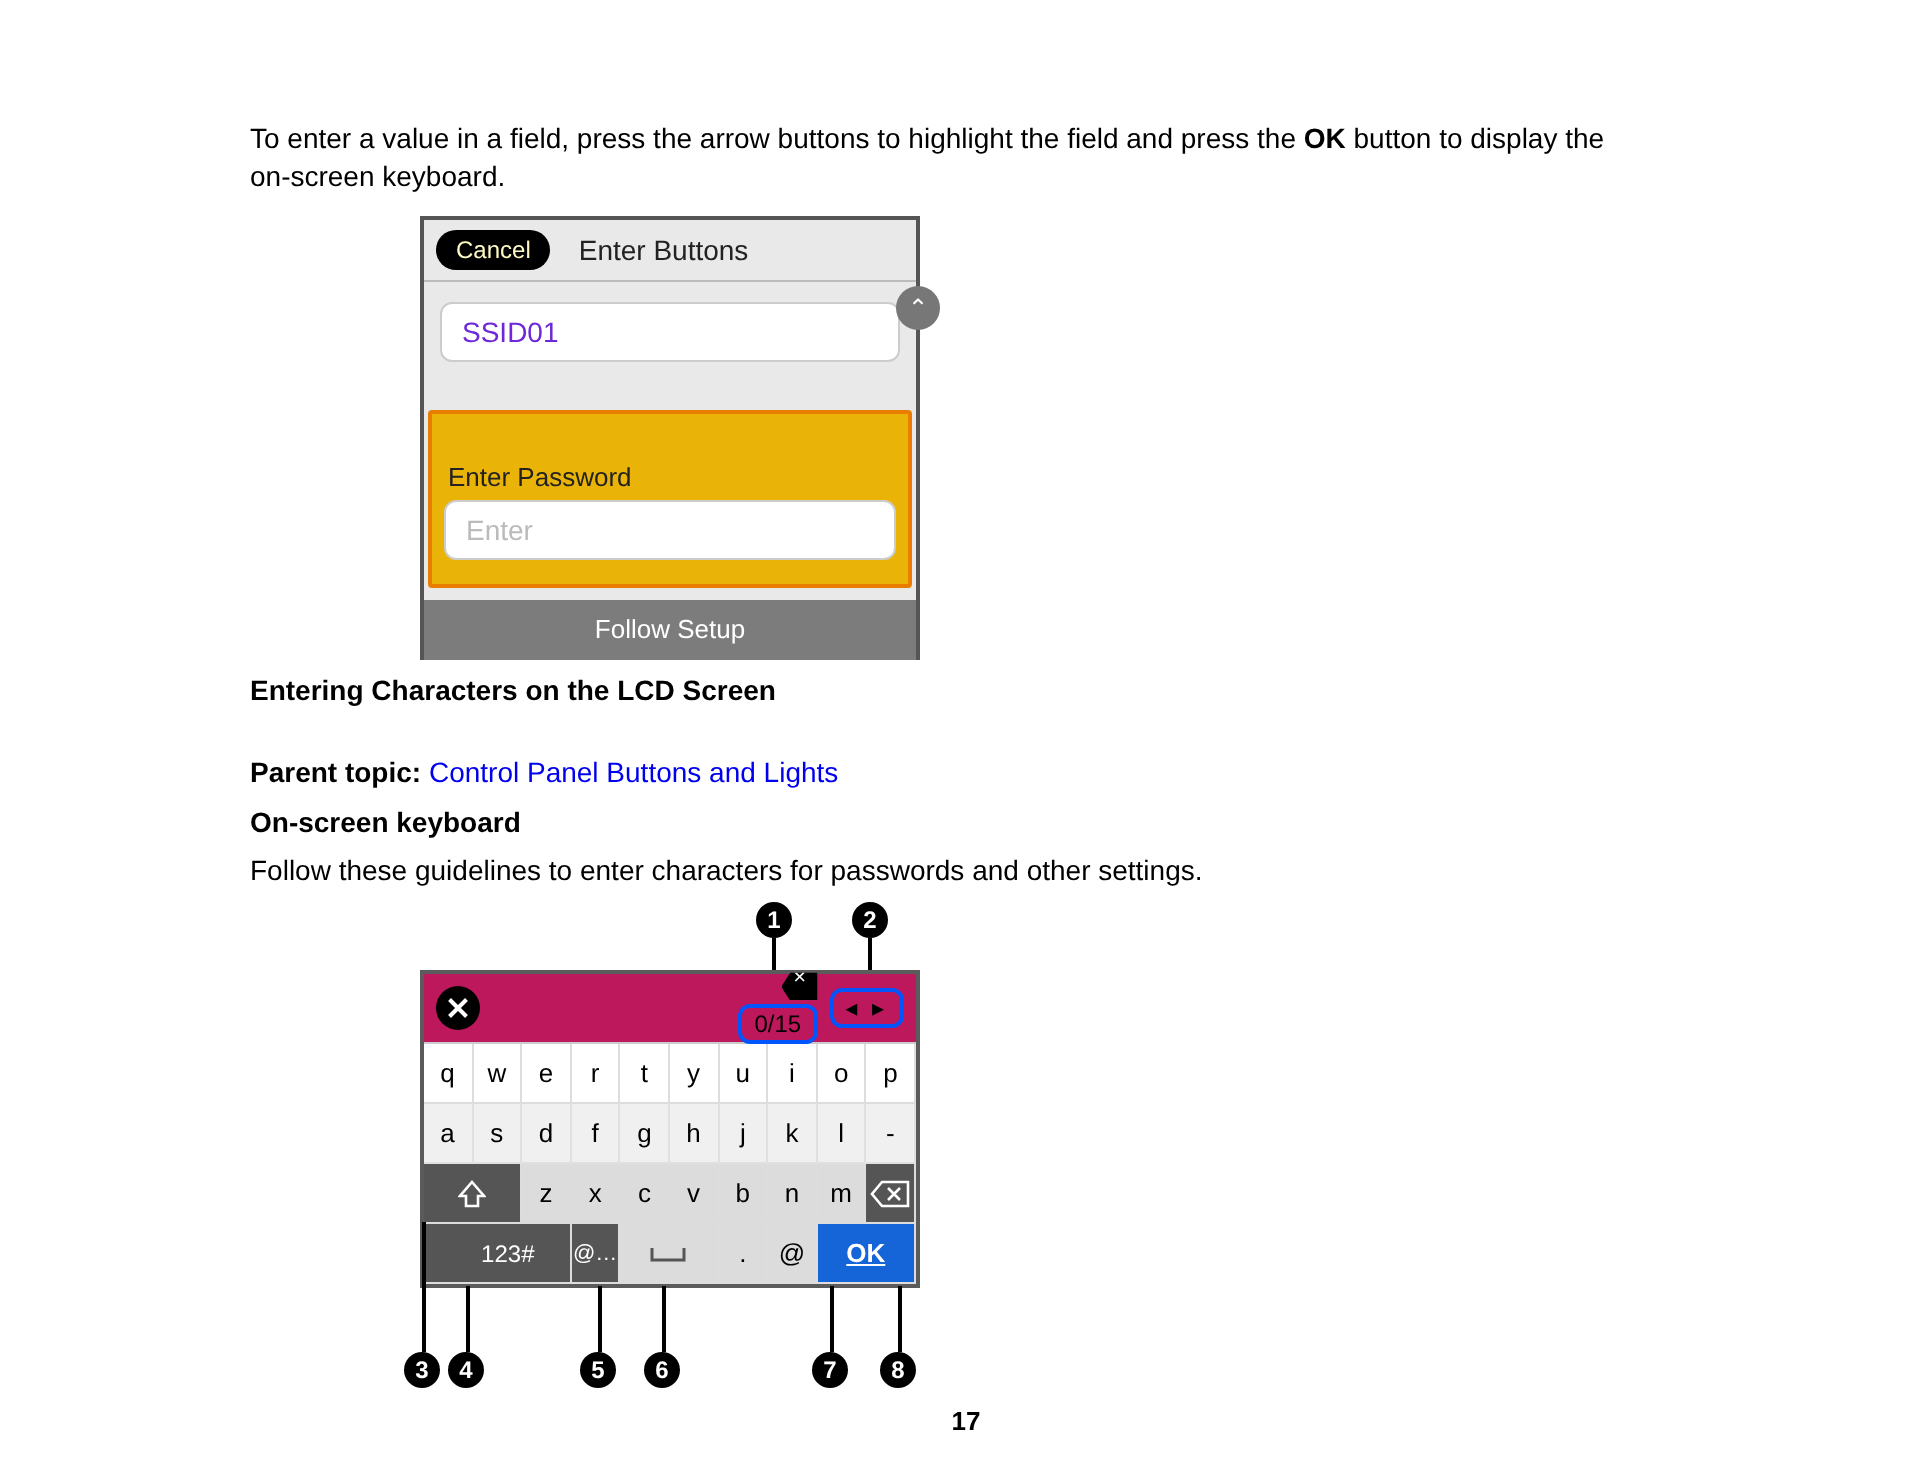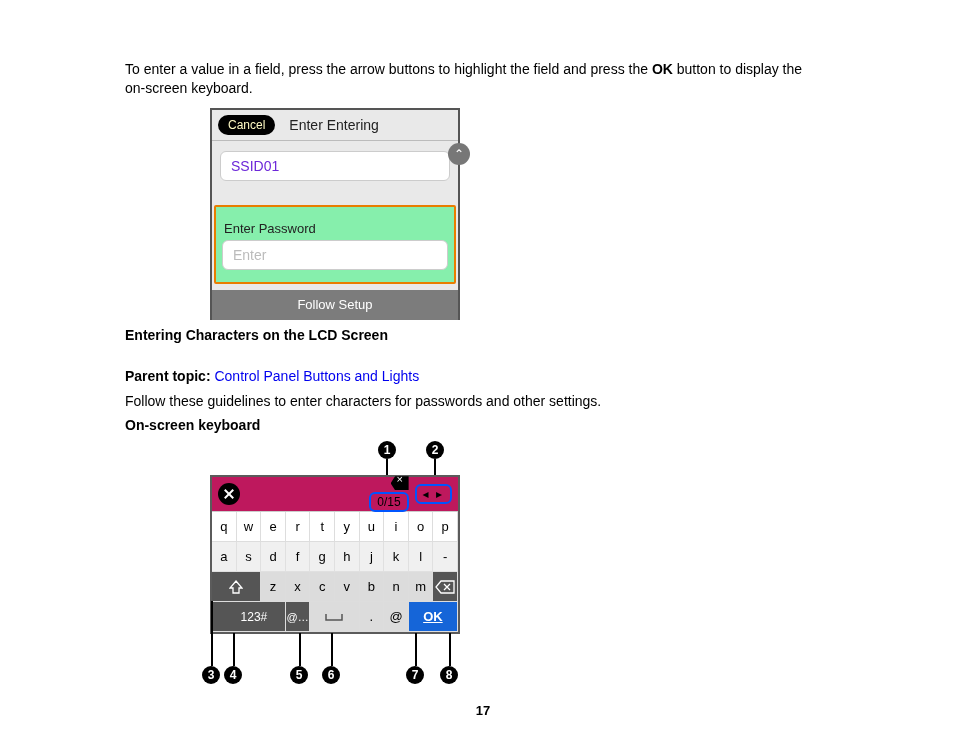--- a/index.html
+++ b/index.html
@@ -60,23 +60,23 @@
     line-height: 28px;
     padding: 0 10px;
     color: #6d28d9;
     margin-bottom: 24px;
     font-size: 14px;
   }
   .lcd-label { font-size: 13px; margin: 2px 0 4px 2px; color:#222;}
   .lcd-framed {
     border: 2px solid #e87d00;
     border-radius: 2px;
-    padding: 12px 6px 6px 6px;
+    padding: 22px 6px 6px 6px;
     margin: 0 -6px 0 -6px;
-    background:#86efac;
+    background:#eab308;
   }
   .lcd-scroll {
     position: absolute;
     right: -12px;
     top: 2px;
     width: 22px; height: 22px;
     background: #777;
     border-radius: 50%;
     color: #fff;
     display: flex; align-items: center; justify-content: center;
@@ -209,44 +209,44 @@
 <div class="page">
 
   <p class="para body-indent">
     <span>To enter a value in a field, press the arrow buttons to highlight the field and press the </span><span class="bold">OK</span><span> button to display the on-screen keyboard.</span>
   </p>
 
   <div class="body-indent">
     <div class="lcd">
       <div class="lcd-header">
         <div class="lcd-cancel">Cancel</div>
-        <div class="lcd-title">Enter Entering</div>
+        <div class="lcd-title">Enter Buttons</div>
       </div>
       <div class="lcd-body">
         <div class="lcd-scroll">⌃</div>
         <div class="lcd-field">SSID01</div>
         <div class="lcd-framed">
           <div class="lcd-label">Enter Password</div>
           <div class="lcd-field" style="color:#bbb;margin-bottom:6px;">Enter</div>
         </div>
       </div>
       <div class="lcd-footer">Follow Setup</div>
     </div>
   </div>
 
   <p class="para bold" style="margin-top:6px;">Entering Characters on the LCD Screen</p>
 
   <p class="para body-indent" style="margin-top:22px;">
     <span class="bold">Parent topic:</span>
     <a class="link" href="#">Control Panel Buttons and Lights</a>
   </p>
 
+  <p class="para bold body-indent" style="margin-top:6px;">On-screen keyboard</p>
+
   <p class="para body-indent" style="margin-top:6px;">Follow these guidelines to enter characters for passwords and other settings.</p>
-
-  <p class="para bold body-indent" style="margin-top:6px;">On-screen keyboard</p>
 
   <div class="kbwrap">
 
     <div class="callout" style="left:168px; top:0;">1</div>
     <div class="vline" style="left:176px; top:18px; width:2px; height:30px;"></div>
     <div class="callout" style="left:216px; top:0;">2</div>
     <div class="vline" style="left:224px; top:18px; width:2px; height:24px;"></div>
 
     <div class="kbpanel">
       <div class="kbtop">

